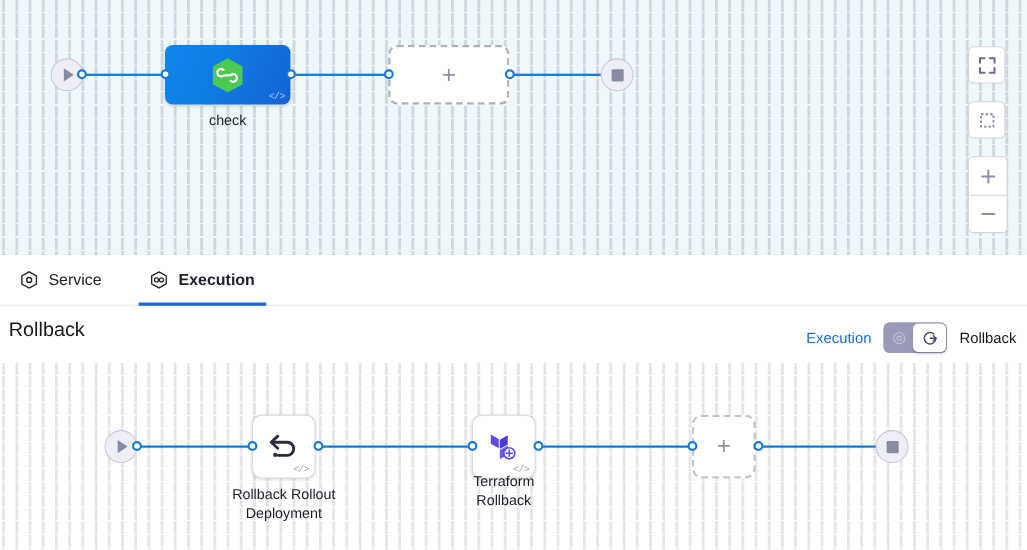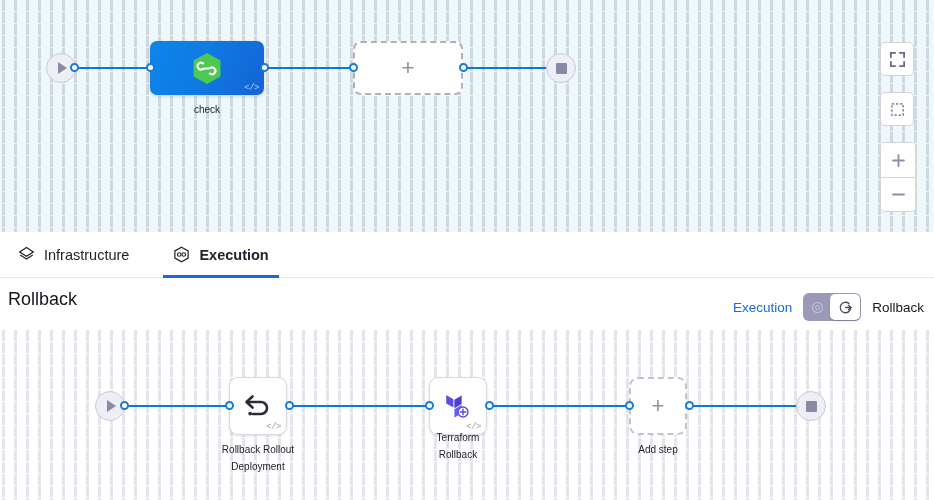--- a/index.html
+++ b/index.html
@@ -60,21 +60,21 @@
   .play-tri {
     width: 0; height: 0;
     border-left: 9px solid #8a8aa3;
     border-top: 6px solid transparent;
     border-bottom: 6px solid transparent;
     margin-left: 3px;
   }
   .stop-sq { width: 11px; height: 11px; background: #8a8aa3; border-radius: 1px; }
 
   .node-label {
-    position: absolute; text-align: center; font-size: 10px; color: #1c1c28;
+    position: absolute; text-align: center; font-size: 13px; color: #1c1c28;
     line-height: 17px; white-space: pre-line; width: 170px; left: 50%;
     transform: translateX(-50%);
   }
 
   
   .stage-box {
     width: 114px; height: 54px; border-radius: 7px;
     background: linear-gradient(115deg, #0d86ec 0%, #0f7ae4 45%, #1463d4 100%);
     box-shadow: 0 1px 3px rgba(0,0,0,0.18);
     position: relative;
@@ -226,28 +226,28 @@
             <path d="M3.2 9h11.6" stroke="#8d8da8" stroke-width="1.9" stroke-linecap="round"></path>
           </svg>
         </div>
       </div>
     </div>
   </div>
 
   <div class="tabbar">
 
 
-
     <div class="tab">
       <svg class="tab-icon" viewBox="0 0 18 18">
-        <polygon points="9,1.6 16.2,6.3 9,11 1.8,6.3" fill="none" stroke="#22222e" stroke-width="1.3"></polygon>
-        <polyline points="2.4,9.6 9,13.8 15.6,9.6" fill="none" stroke="#22222e" stroke-width="1.3"></polyline>
+        <polygon points="9,1.2 16,5.1 16,12.9 9,16.8 2,12.9 2,5.1" fill="none" stroke="#22222e" stroke-width="1.3"></polygon>
+        <circle cx="9" cy="9" r="2.4" fill="none" stroke="#22222e" stroke-width="1.3"></circle>
       </svg>
-      <span>Infrastructure</span>
-    </div>
+      <span>Service</span>
+    </div>
+
 
     <div class="tab active">
       <svg class="tab-icon" viewBox="0 0 18 18">
         <polygon points="9,1.3 16,5.2 16,12.8 9,16.7 2,12.8 2,5.2" fill="none" stroke="#22222e" stroke-width="1.3"></polygon>
         <circle cx="6.6" cy="9" r="1.9" fill="none" stroke="#22222e" stroke-width="1.2"></circle>
         <circle cx="11.4" cy="9" r="1.9" fill="none" stroke="#22222e" stroke-width="1.2"></circle>
       </svg>
       <span>Execution</span>
     </div>
 
@@ -321,21 +321,20 @@
       <div class="node-label" style="top:52px;">Terraform
 Rollback</div>
     </div>
     <div class="port" style="left:425px; top:71px;"></div>
     <div class="port" style="left:485px; top:71px;"></div>
 
     <div class="node" style="left:629px; top:47px;">
       <div class="add-step-box">
         <span class="plus-glyph">+</span>
       </div>
-      <div class="node-label" style="top:64px;">Add step</div>
     </div>
     <div class="port" style="left:625px; top:71px;"></div>
     <div class="port" style="left:685px; top:71px;"></div>
 
     <div class="terminal" style="left:796px; top:61px;">
       <div class="stop-sq"></div>
     </div>
   </div>
 
 </div>

